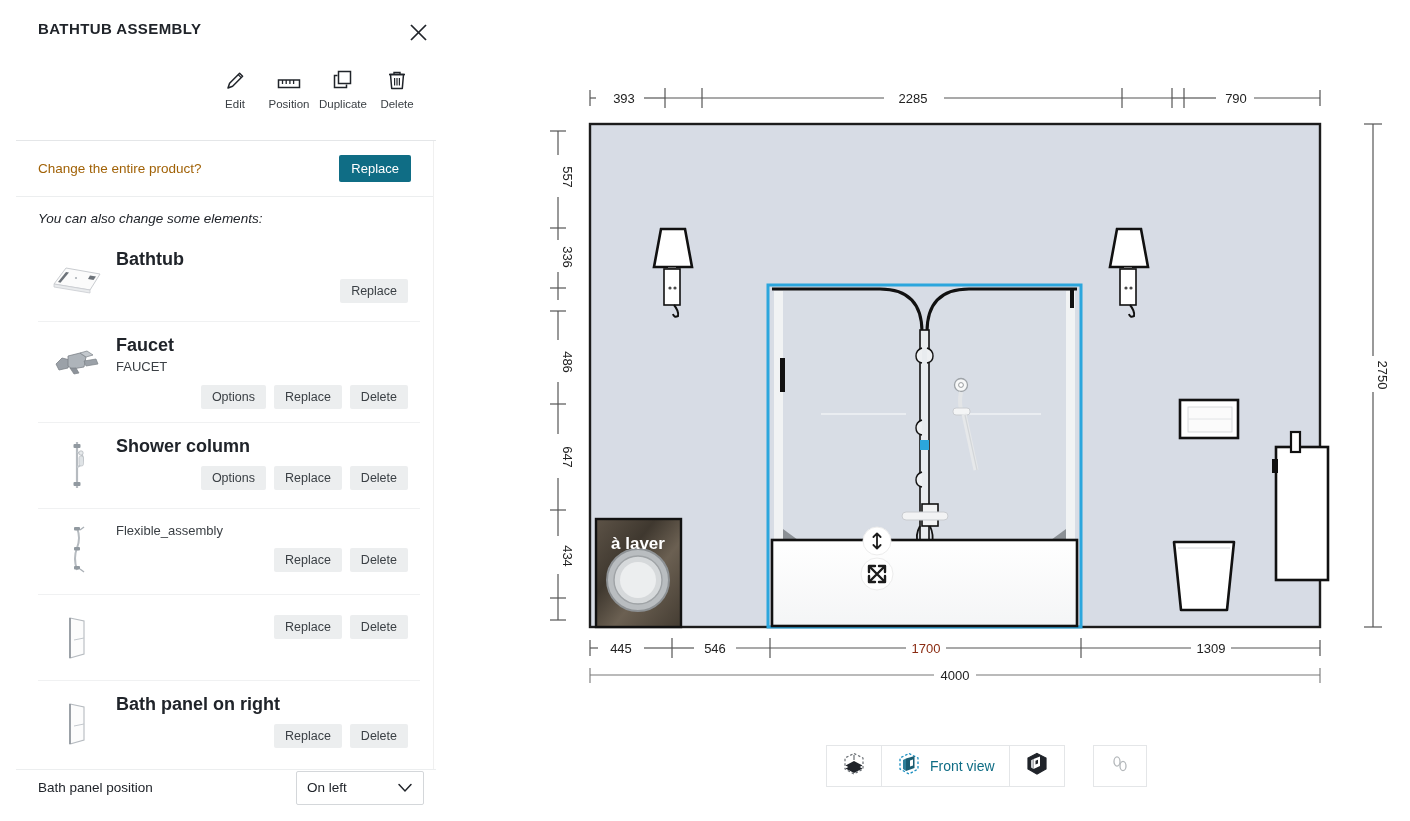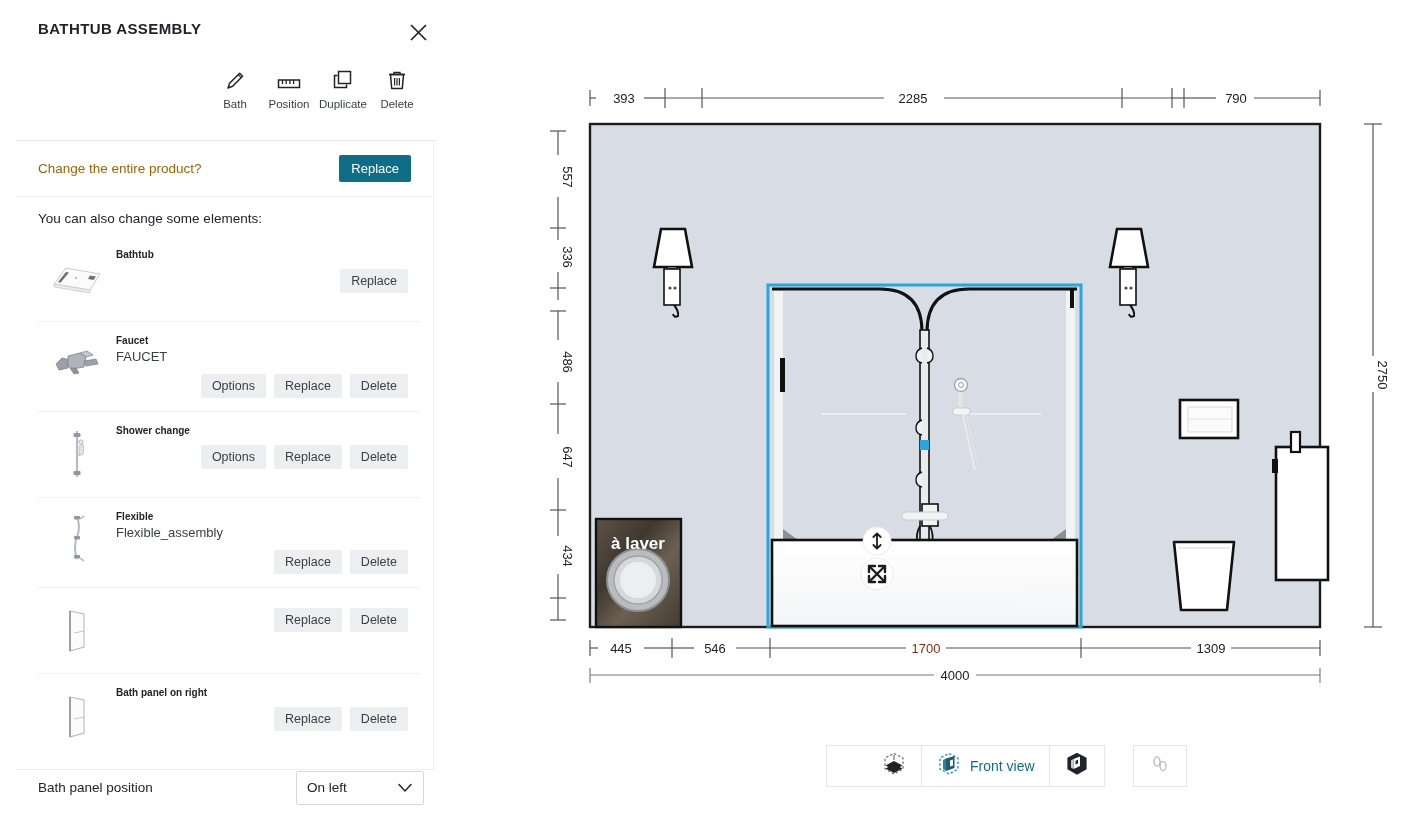--- a/index.html
+++ b/index.html
@@ -65,39 +65,40 @@
   }
   .row-change .lbl { font-size: 13.5px; color:#a16207; }
   .btn-primary {
     background:#0f6d85; color:#fff; border:none;
     font-size: 13px; font-family: inherit;
     padding: 6px 12px; border-radius: 2px; cursor:pointer;
   }
   .row-sub {
     font-size: 13.5px; color:#20242a;
     padding: 14px 22px 10px 22px;
+    font-style: italic;
   }
 
   .part-list { padding: 0 13px 0 22px; }
   .part-card {
     position: relative;
     background: #ffffff;
     border-top: 1px solid #f0f1f2;
     min-height: 78px;
     margin-bottom: 5px;
     padding: 10px 8px 8px 0;
     display: flex;
   }
   .part-card:first-child { border-top: none; }
   .part-thumb {
     flex: 0 0 78px; height: 62px;
     display:flex; align-items:center; justify-content:center;
   }
   .part-body { flex: 1 1 auto; padding-top: 2px; }
-  .part-name { font-size: 10px; font-weight: bold; color:#20242a; line-height:1.3; }
+  .part-name { font-size: 18px; font-weight: bold; color:#20242a; line-height:1.3; }
   .part-sub  { font-size: 13px; color:#3b4045; line-height:1.4; margin-top:1px; }
   .part-actions {
     display:flex; justify-content:flex-end; gap:8px;
     margin-top: 8px; padding-right: 4px;
   }
   .btn-ghost {
     background:#eceeef; color:#3b4045; border:none;
     font-family: inherit; font-size: 12.5px;
     padding: 5px 11px; border-radius: 2px; cursor:pointer;
   }
@@ -138,21 +139,20 @@
   #drawing { position:absolute; left:0; top:0; width:974px; height:821px; }
 
   #viewtoolbar {
     position:absolute; left: 390px; top: 745px;
     display:flex; align-items:center; gap: 28px;
   }
   .vt-group {
     display:flex; align-items:center;
     border:1px solid #e4e6e8; background:#fff;
     height: 42px;
-    padding-left: 40px;
   }
   .vt-btn {
     height:42px; display:flex; align-items:center; justify-content:center;
     gap:8px; padding: 0 14px; cursor:pointer;
     border-right:1px solid #e4e6e8;
   }
   .vt-btn:last-child { border-right:none; }
   .vt-btn.active { color:#0f6d85; }
   .vt-label { font-size: 14px; color:#0f6d85; }
   .vt-single {
@@ -178,21 +178,21 @@
     </div>
 
     <div id="panel-tools">
       <div class="tool">
         <span class="ticon">
           <svg width="22" height="24" viewBox="0 0 22 24">
             <path d="M4 20 L5.6 15.2 L15.6 5.2 L18.6 8.2 L8.6 18.2 Z" fill="none" stroke="#20242a" stroke-width="1.5" stroke-linejoin="round"></path>
             <path d="M14.2 6.6 L17.2 9.6" stroke="#20242a" stroke-width="1.3"></path>
           </svg>
         </span>
-        <span class="tlabel">Bath</span>
+        <span class="tlabel">Edit</span>
       </div>
       <div class="tool">
         <span class="ticon">
           <svg width="26" height="24" viewBox="0 0 26 24">
             <rect x="2.5" y="12" width="21" height="7.5" fill="none" stroke="#20242a" stroke-width="1.5"></rect>
             <line x1="6.5" y1="12" x2="6.5" y2="16" stroke="#20242a" stroke-width="1.3"></line>
             <line x1="10.2" y1="12" x2="10.2" y2="16" stroke="#20242a" stroke-width="1.3"></line>
             <line x1="13.9" y1="12" x2="13.9" y2="16" stroke="#20242a" stroke-width="1.3"></line>
             <line x1="17.6" y1="12" x2="17.6" y2="16" stroke="#20242a" stroke-width="1.3"></line>
           </svg>
@@ -279,42 +279,41 @@
               <svg width="62" height="56" viewBox="0 0 62 56">
                 <line x1="31" y1="6" x2="31" y2="52" stroke="#b6bbc0" stroke-width="2.2"></line>
                 <rect x="27.5" y="8" width="7" height="4" rx="1" fill="#9199a0"></rect>
                 <rect x="27.5" y="46" width="7" height="4" rx="1" fill="#9199a0"></rect>
                 <path d="M31 16 q7 2 6 8 q-1 6 -6 7" fill="none" stroke="#c3c8cd" stroke-width="1.8"></path>
                 <rect x="33" y="20" width="4.5" height="10" rx="2" fill="#dfe3e6" stroke="#b6bbc0" stroke-width="0.6"></rect>
                 <circle cx="35" cy="17" r="2.2" fill="#e7eaec" stroke="#aab0b6" stroke-width="0.7"></circle>
               </svg>
             </div>
             <div class="part-body">
-              <div class="part-name">Shower change</div>
+              <div class="part-name">Shower column</div>
               <div class="part-actions">
                 <button class="btn-ghost">Options</button>
                 <button class="btn-ghost">Replace</button>
                 <button class="btn-ghost">Delete</button>
               </div>
             </div>
           </div>
 
           <div class="part-card">
             <div class="part-thumb">
               <svg width="62" height="56" viewBox="0 0 62 56">
                 <path d="M31 6 q4 10 0 20 q-4 10 0 22" fill="none" stroke="#b6bbc0" stroke-width="2"></path>
                 <rect x="28" y="5" width="6" height="3.5" rx="1" fill="#9199a0"></rect>
                 <rect x="28" y="25" width="6" height="3.5" rx="1" fill="#9199a0"></rect>
                 <rect x="28" y="44" width="6" height="3.5" rx="1" fill="#9199a0"></rect>
                 <path d="M34 8 l4 -3" stroke="#aab0b6" stroke-width="1.4"></path>
                 <path d="M34 47 l4 3" stroke="#aab0b6" stroke-width="1.4"></path>
               </svg>
             </div>
             <div class="part-body">
-              <div class="part-name">Flexible</div>
               <div class="part-sub">Flexible_assembly</div>
               <div class="part-actions">
                 <button class="btn-ghost">Replace</button>
                 <button class="btn-ghost">Delete</button>
               </div>
             </div>
           </div>
 
           <div class="part-card">
             <div class="part-thumb">

